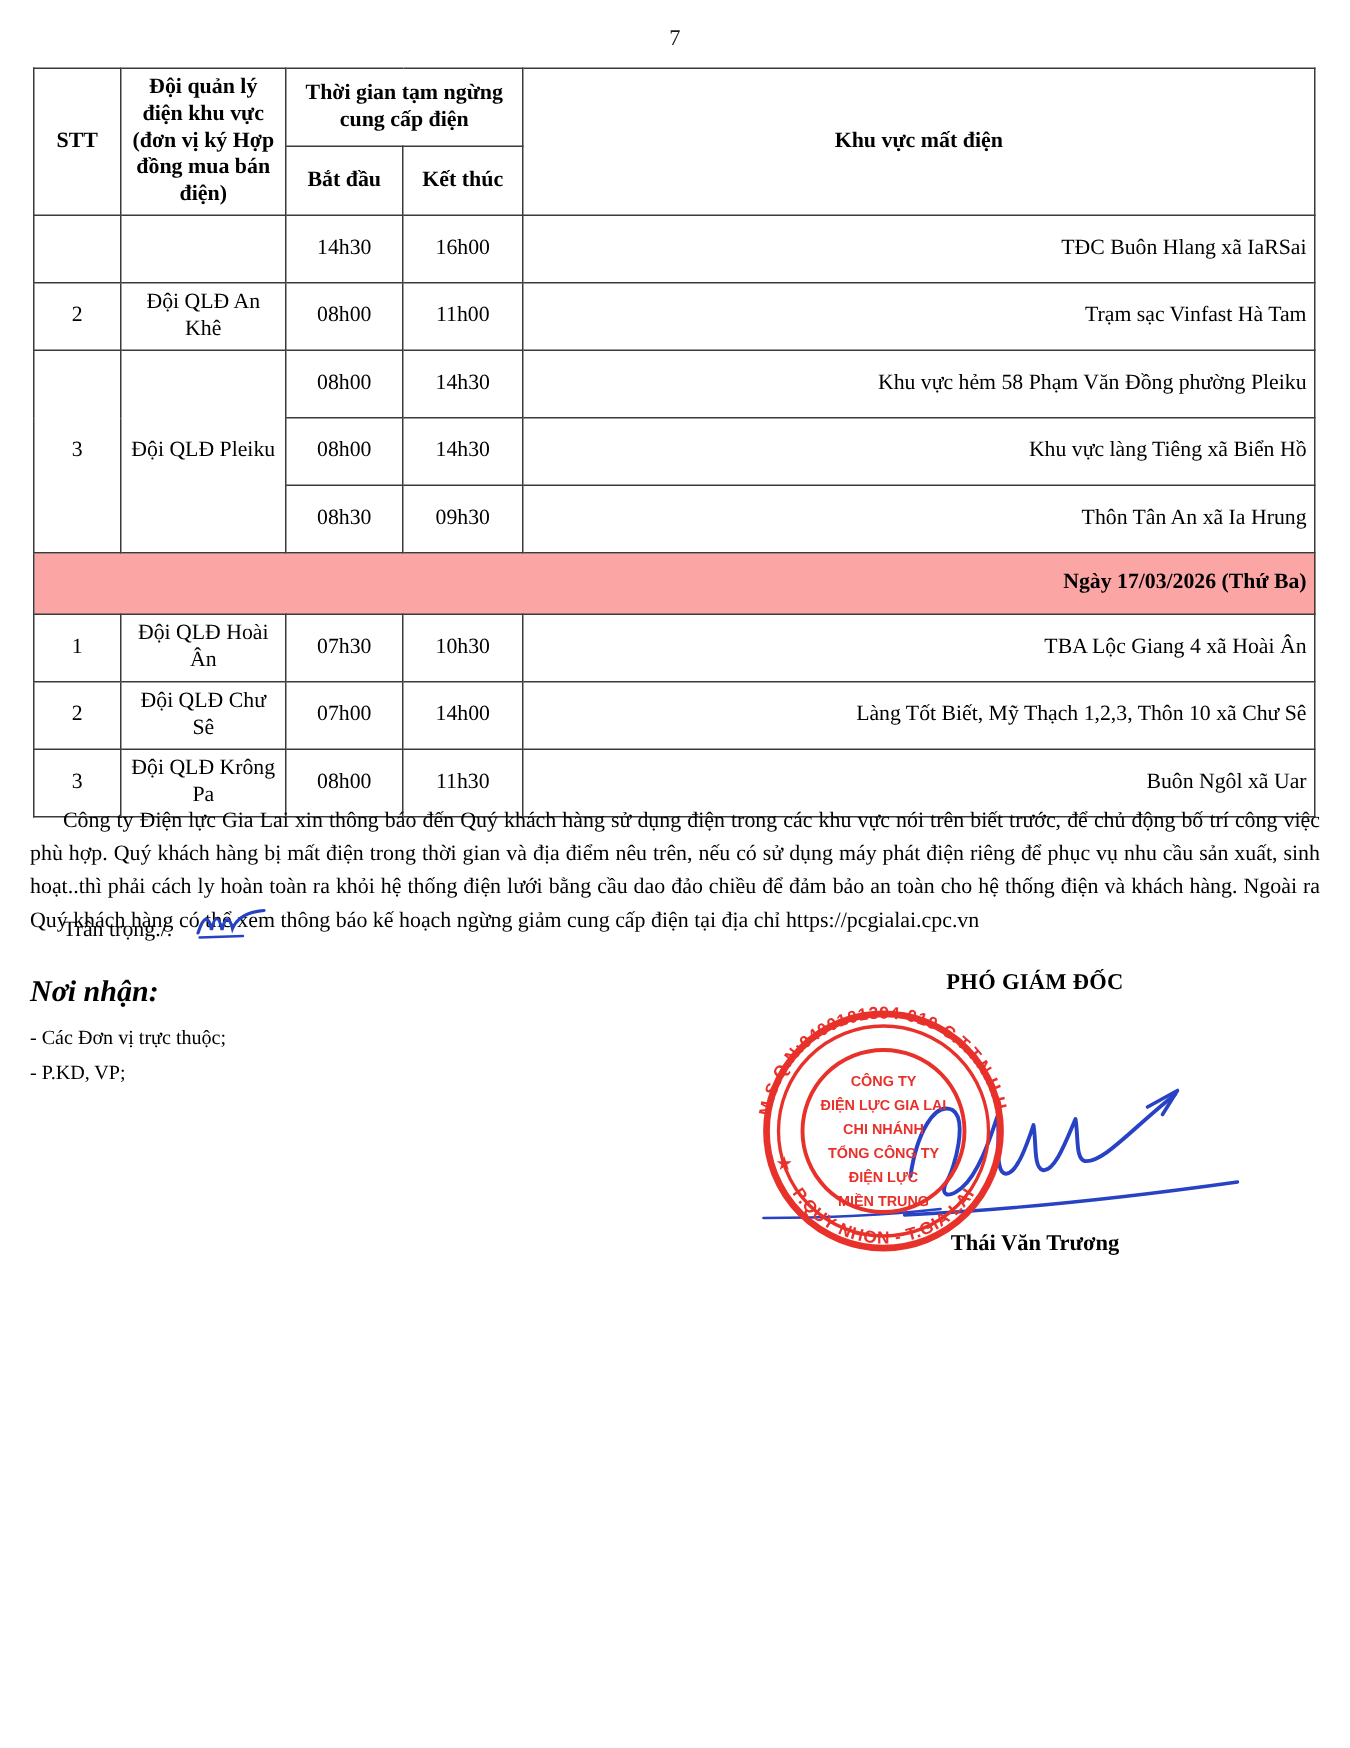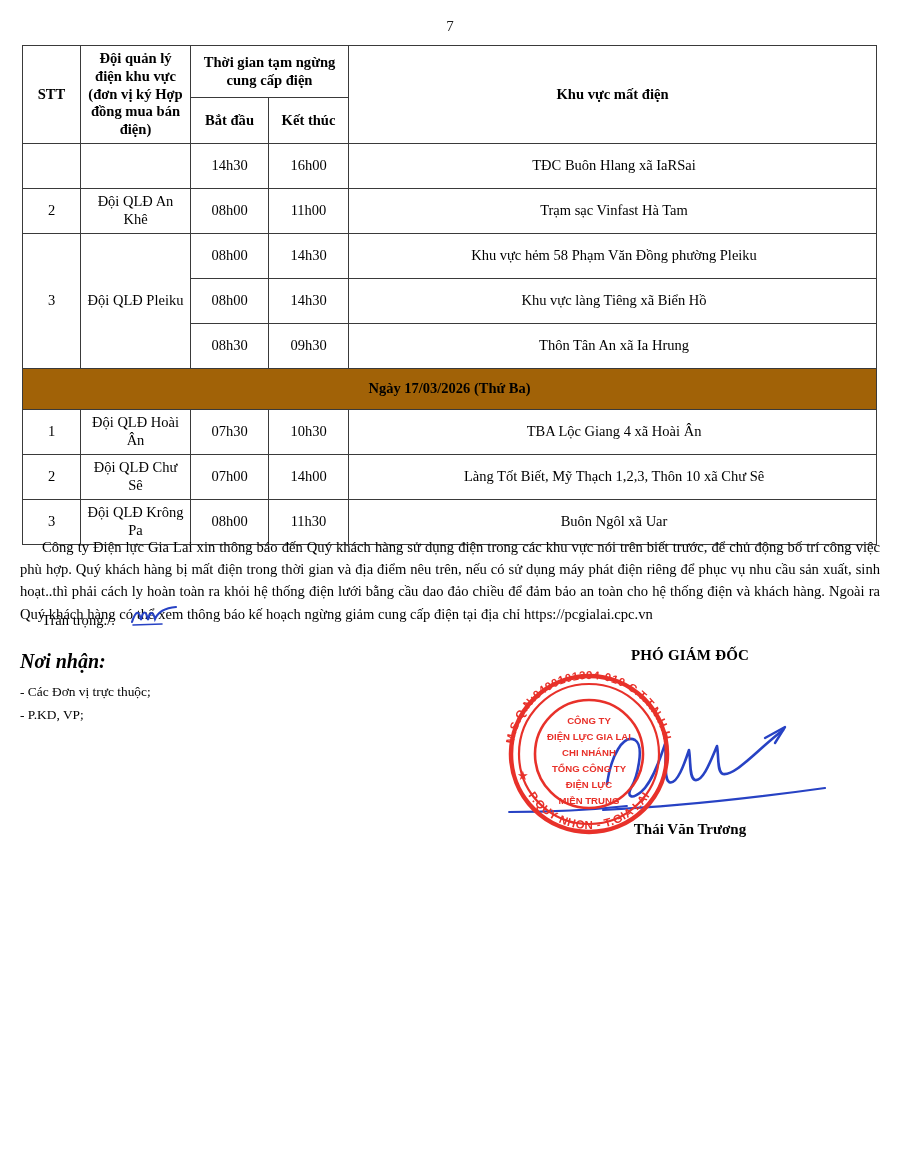--- a/index.html
+++ b/index.html
@@ -63,27 +63,27 @@
   col.c-team     { width: 110px; }
   col.c-start    { width: 78px; }
   col.c-end      { width: 80px; }
   col.c-area     { width: 528px; }
 
   .h-stt, .h-team, .h-area { }
 
   td.stt  { text-align: center; }
   td.team { text-align: center; }
   td.tm   { text-align: center; }
-  td.area { text-align: center; padding-left: 8px; margin-left: 42px; }
+  td.area { text-align: right; padding-left: 8px; margin-left: 42px; }
 
   tr.data-row td { height: 38px; }
 
   tr.date-row td {
-    background: #a16207;
-    text-align: center;
+    background: #fca5a5;
+    text-align: right;
     font-weight: bold;
     font-size: 14.5px;
     height: 34px;
   }
 
   .hdr-top     { height: 52px; }
   .hdr-bottom  { height: 46px; }
 
   
   .notice {

